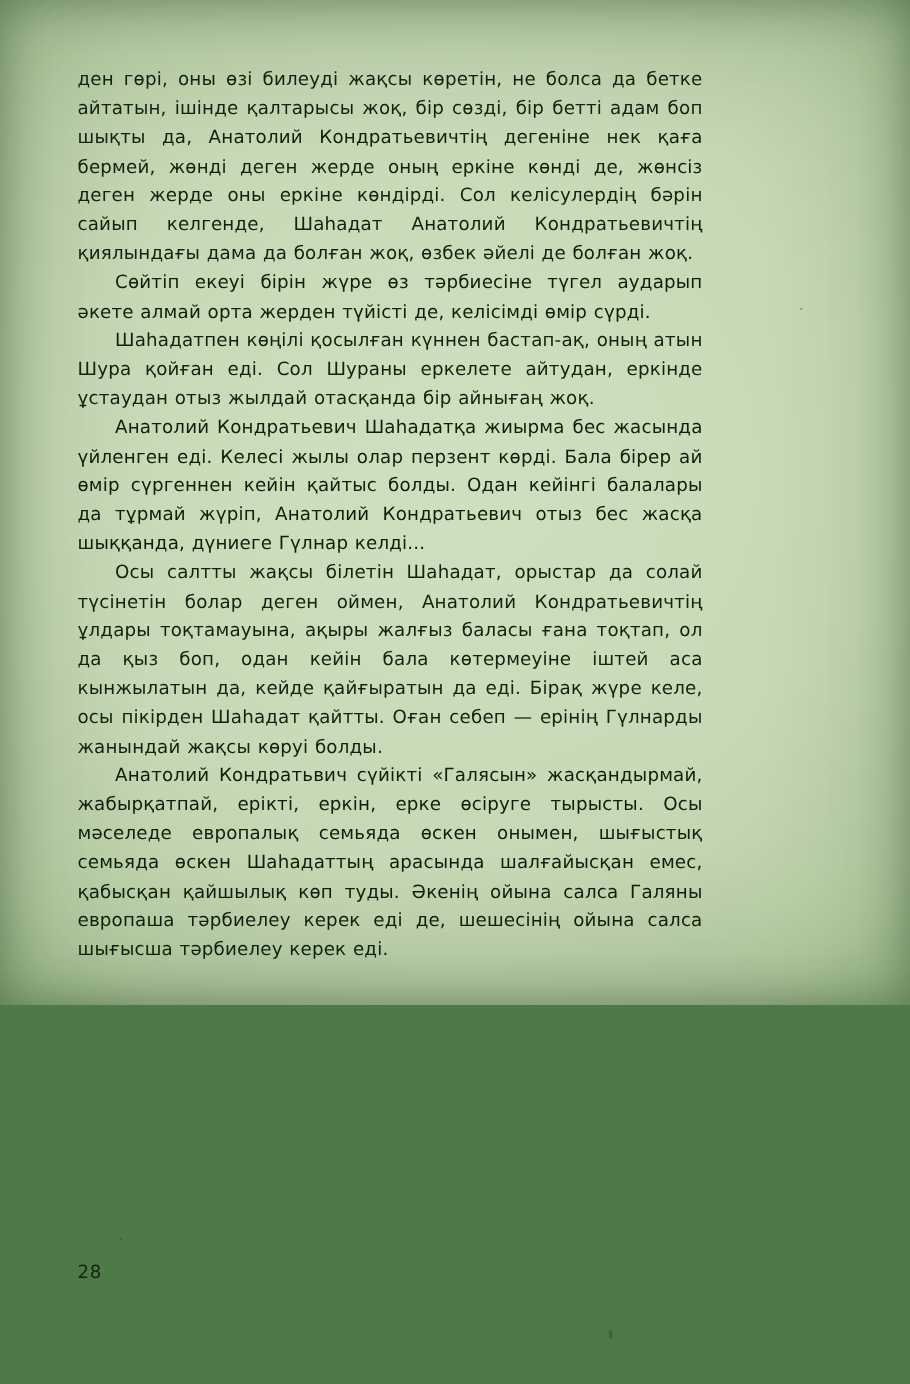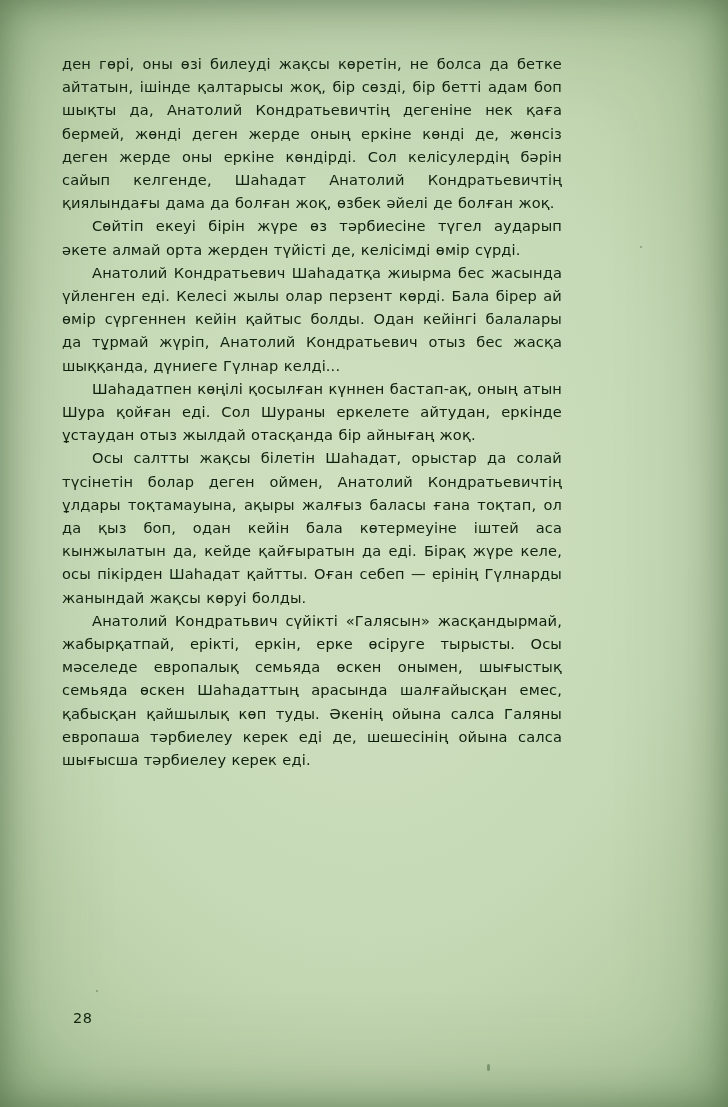--- a/index.html
+++ b/index.html
@@ -10,21 +10,21 @@
   body {
     width: 728px;
     height: 1107px;
     overflow: hidden;
     font-family: "DejaVu Sans", sans-serif;
   }
   
   .page {
     position: relative;
     width: 728px;
-    height: 1107px;
+    height: 804px;
     background:
       radial-gradient(ellipse 95% 85% at 50% 47%,
         #cfe0c0 0%,
         #c6d9b6 45%,
         #b6cda4 70%,
         #9dbb8a 86%,
         #7ea46c 100%);
   }
   .page::after {
     
@@ -63,39 +63,38 @@
   .text-column p:nth-child(even) { color: #0f1f0d; }
 
   .page-number {
     position: absolute;
     left: 62px;
     top: 1010px;
     font-family: "DejaVu Sans", sans-serif;
     font-size: 14.5px;
     color: #12240f;
     letter-spacing: 0.5px;
-    margin-left: 11px;
   }
   .speck {
     position: absolute;
     background: rgba(30,60,25,0.35);
     border-radius: 50%;
     pointer-events: none;
   }
 </style>
 </head>
 <body>
 
 <div class="page">
 
   <div class="text-column">
     <p class="first">ден гөрі, оны өзі билеуді жақсы көретін, не болса да бетке айтатын, ішінде қалтарысы жоқ, бір сөзді, бір бетті адам боп шықты да, Анатолий Кондратьевичтің дегеніне нек қаға бермей, жөнді деген жерде оның еркіне көнді де, жөнсіз деген жерде оны еркіне көндірді. Сол келісулердің бәрін сайып келгенде, Шаһадат Анатолий Кондратьевичтің қиялындағы дама да болған жоқ, өзбек әйелі де болған жоқ.</p>
     <p>Сөйтіп екеуі бірін жүре өз тәрбиесіне түгел аударып әкете алмай орта жерден түйісті де, келісімді өмір сүрді.</p>
+    <p>Шаһадатпен көңілі қосылған күннен бастап-ақ, оның атын Шура қойған еді. Сол Шураны еркелете айтудан, еркінде ұстаудан отыз жылдай отасқанда бір айнығаң жоқ.</p>
     <p>Анатолий Кондратьевич Шаһадатқа жиырма бес жасында үйленген еді. Келесі жылы олар перзент көрді. Бала бірер ай өмір сүргеннен кейін қайтыс болды. Одан кейінгі балалары да тұрмай жүріп, Анатолий Кондратьевич отыз бес жасқа шыққанда, дүниеге Гүлнар келді...</p>
-    <p>Шаһадатпен көңілі қосылған күннен бастап-ақ, оның атын Шура қойған еді. Сол Шураны еркелете айтудан, еркінде ұстаудан отыз жылдай отасқанда бір айнығаң жоқ.</p>
     <p>Осы салтты жақсы білетін Шаһадат, орыстар да солай түсінетін болар деген оймен, Анатолий Кондратьевичтің ұлдары тоқтамауына, ақыры жалғыз баласы ғана тоқтап, ол да қыз боп, одан кейін бала көтермеуіне іштей аса кынжылатын да, кейде қайғыратын да еді. Бірақ жүре келе, осы пікірден Шаһадат қайтты. Оған себеп — ерінің Гүлнарды жанындай жақсы көруі болды.</p>
     <p>Анатолий Кондратьвич сүйікті «Галясын» жасқандырмай, жабырқатпай, ерікті, еркін, ерке өсіруге тырысты. Осы мәселеде европалық семьяда өскен онымен, шығыстық семьяда өскен Шаһадаттың арасында шалғайысқан емес, қабысқан қайшылық көп туды. Әкенің ойына салса Галяны европаша тәрбиелеу керек еді де, шешесінің ойына салса шығысша тәрбиелеу керек еді.</p>
   </div>
 
   <div class="page-number">28</div>
 
   <div class="speck" style="left:487px; top:1064px; width:3px; height:7px; border-radius:2px;"></div>
   <div class="speck" style="left:640px; top:246px; width:2px; height:2px;"></div>
   <div class="speck" style="left:96px; top:990px; width:2px; height:2px;"></div>
 </div>

